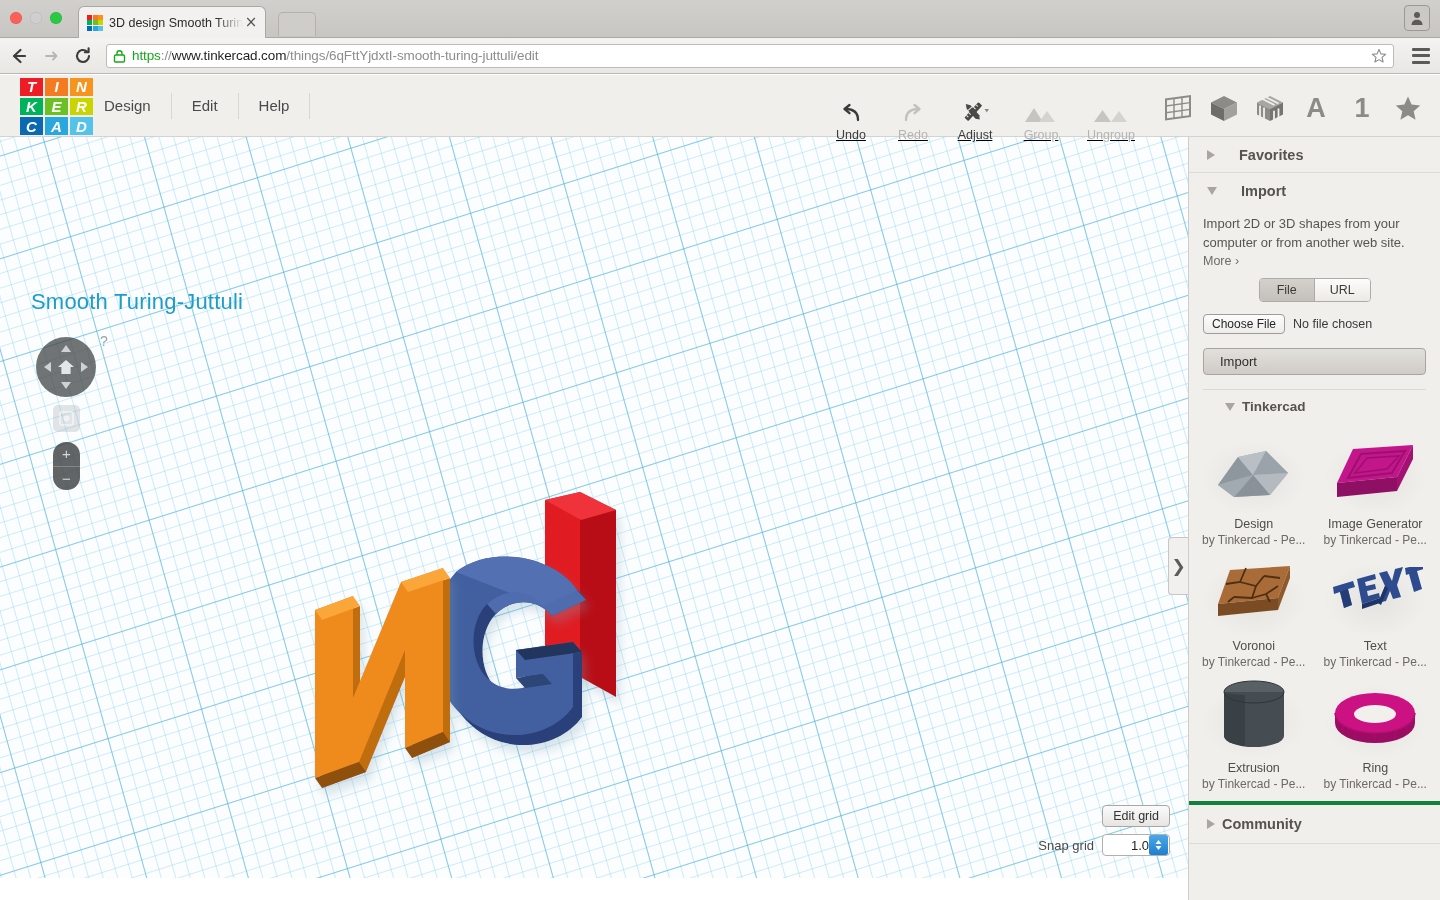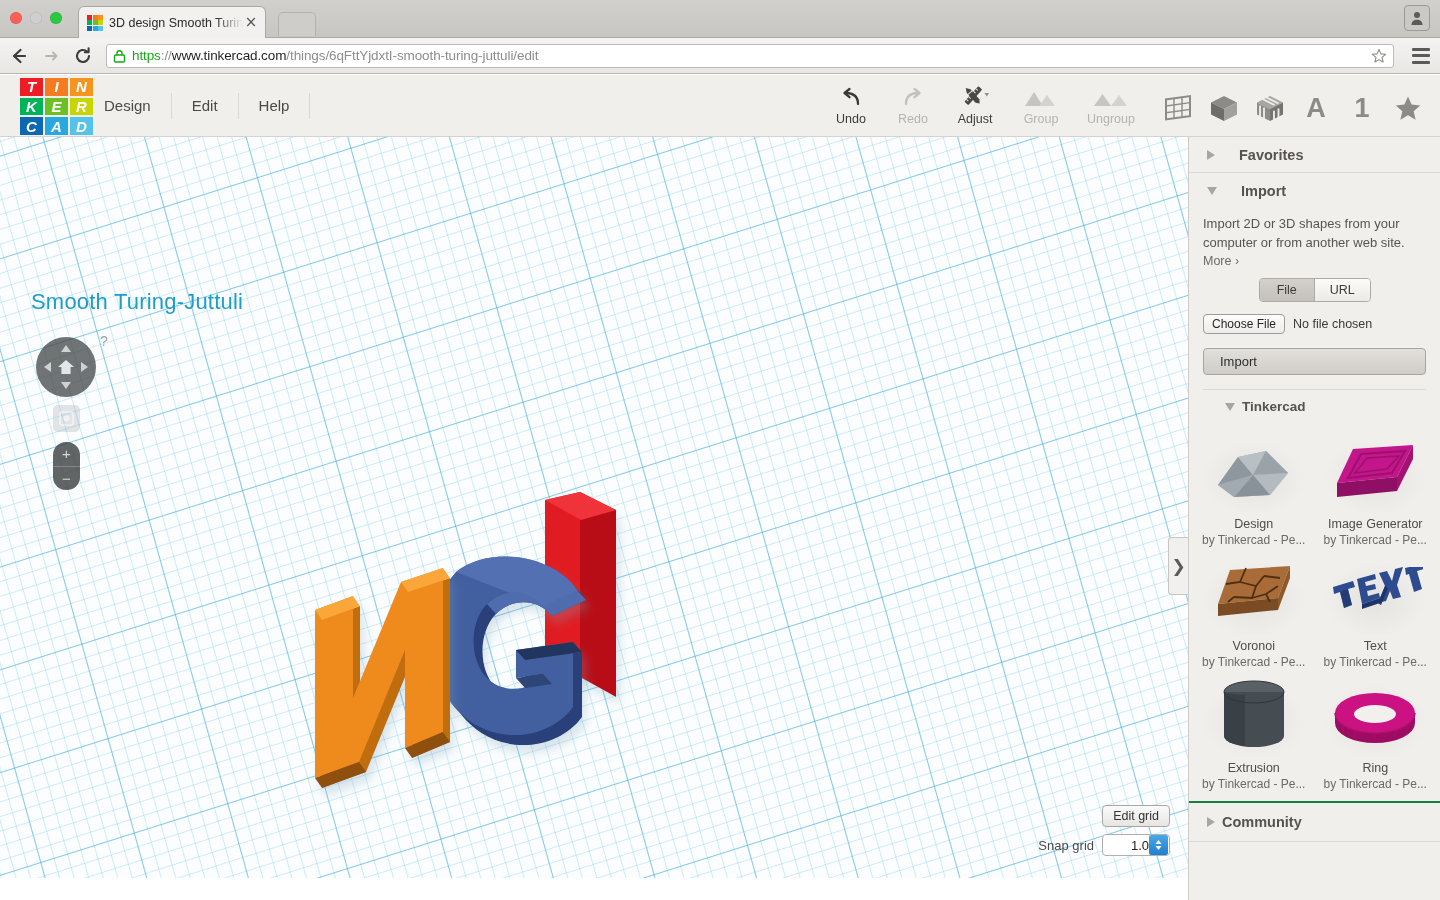--- a/index.html
+++ b/index.html
@@ -127,21 +127,21 @@
     font-family: "Liberation Sans", sans-serif;
   }
   .menus { position: absolute; left: 104px; top: 0; height: 62px; display: flex; align-items: center; }
   .menu-item {
     font-size: 15px; color: #4a4a4a;
     padding: 0 20px; height: 26px; line-height: 26px;
     border-right: 1px solid #d9d7d3;
   }
   .menu-item:first-child { padding-left: 0; }
 
-  .tools { position: absolute; left: 820px; top: 7px; display: flex; }
+  .tools { position: absolute; left: 820px; top: 23px; display: flex; text-decoration: underline; }
   .tool {
     width: 62px; text-align: center;
     display: flex; flex-direction: column; align-items: center; gap: 4px;
   }
   .tool .ticon { height: 26px; display: flex; align-items: flex-end; justify-content: center; }
   .tool .tlabel { font-size: 12.5px; color: #3c3c3c; }
   .tool.disabled .tlabel { color: #b6b4b1; }
   .tool.wide { width: 70px; }
 
   .righticons { position: absolute; right: 14px; top: 16px; display: flex; align-items: center; gap: 10px; }
@@ -328,21 +328,21 @@
     height: 78px; display: flex; align-items: center; justify-content: center;
     background: radial-gradient(ellipse at 50% 55%, #e4e2de 0%, #f0efec 62%);
   }
   .shapename { font-size: 12.5px; color: #4f4d4a; margin-top: 4px; }
   .shapeauthor { font-size: 12px; color: #6d6a66; margin-top: 2px; white-space: nowrap; overflow: hidden; }
 
   .community-head {
     display: flex; align-items: center; gap: 7px;
     padding: 11px 0 11px 18px;
     font-weight: bold; font-size: 14.5px; color: #57534e;
-    border-top: 2px solid #15803d;
+    border-top: 4px solid #15803d;
     border-bottom: 1px solid #dcdad6;
     margin-top: 6px;
   }
 </style>
 </head>
 <body>
 
 <div class="browser">
 
   <div class="tabstrip">

